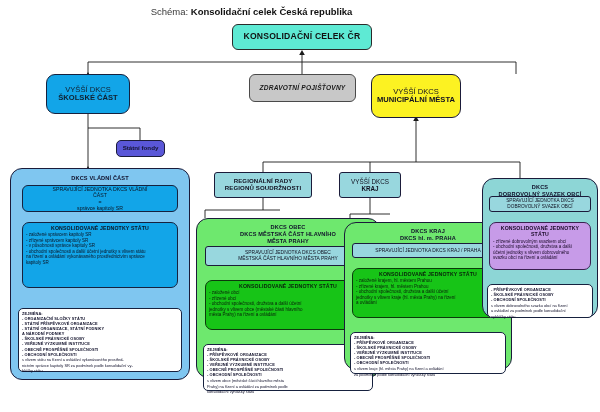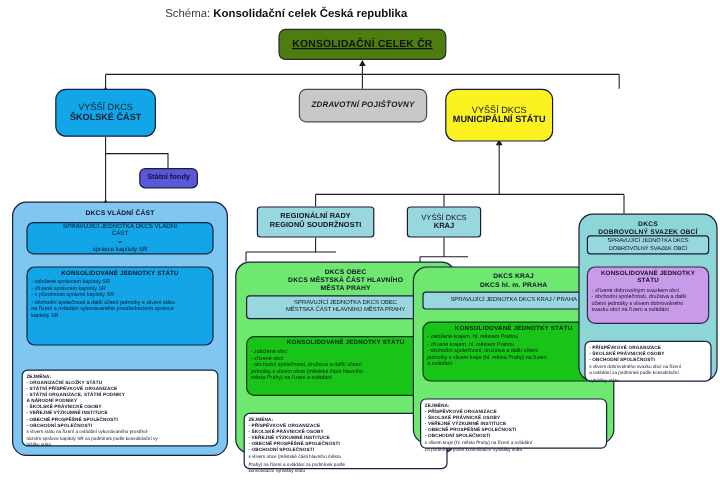--- a/index.html
+++ b/index.html
@@ -13,27 +13,27 @@
   }
   #canvas{position:relative;width:600px;height:412px;}
   svg.links{position:absolute;left:0;top:0;width:600px;height:412px;pointer-events:none;}
 
   .node{position:absolute;box-sizing:border-box;display:flex;flex-direction:column;
         align-items:center;justify-content:center;text-align:center;
         border:1px solid #1b1b3a;border-radius:7px;}
   .node .ln{display:block;line-height:1.12;}
 
   
-  .title{position:absolute;left:0;top:6px;width:477px;text-align:center;
+  .title{position:absolute;left:13px;top:6px;width:477px;text-align:center;
          font-size:9.5px;color:#3a3a3a;}
   .title b{color:#111;}
 
   
-  .top-root{background:#4d7c0f;border:1.2px solid #2a2a2a;border-radius:6px;
-            font-size:8.6px;font-weight:bold;letter-spacing:.2px;color:#111;text-decoration:underline;}
+  .top-root{background:#5eead4;border:1.2px solid #2a2a2a;border-radius:6px;
+            font-size:8.6px;font-weight:bold;letter-spacing:.2px;color:#111;}
   .vyssi-blue{background:#12A5E8;border:1.2px solid #16213e;border-radius:9px;
               font-size:7.6px;color:#102030;}
   .vyssi-blue .ln:last-child{font-weight:bold;}
   .zp{background:#C8C8C8;border:1px solid #4a4a4a;border-radius:6px;
       font-size:6.6px;font-style:italic;font-weight:bold;letter-spacing:.2px;color:#1a1a1a;}
   .vyssi-yellow{background:#FCF222;border:1.2px solid #1b1b3a;border-radius:9px;
                 font-size:7.6px;color:#101020;}
   .vyssi-yellow .ln:last-child{font-weight:bold;}
   .fondy{background:#5A57D8;border:1.2px solid #1b1b3a;border-radius:5px;
          font-size:6.2px;font-weight:bold;color:#12122b;}
@@ -149,21 +149,21 @@
     <span class="ln">VYŠŠÍ DKCS</span>
     <span class="ln">ŠKOLSKÉ ČÁST</span>
   </div>
 
   <div class="node zp" style="left:249px;top:74px;width:107px;height:28px;">
     <span class="ln">ZDRAVOTNÍ POJIŠŤOVNY</span>
   </div>
 
   <div class="node vyssi-yellow" style="left:371px;top:74px;width:90px;height:44px;">
     <span class="ln">VYŠŠÍ DKCS</span>
-    <span class="ln">MUNICIPÁLNÍ STÁTU</span>
+    <span class="ln">MUNICIPÁLNÍ MĚSTA</span>
   </div>
 
   <div class="node fondy" style="left:116px;top:140px;width:49px;height:17px;">
     <span class="ln">Státní fondy</span>
   </div>
 
   <div class="node mid-teal" style="left:214px;top:172px;width:98px;height:26px;">
     <span class="ln">REGIONÁLNÍ RADY</span>
     <span class="ln">REGIONŮ SOUDRŽNOSTI</span>
   </div>

